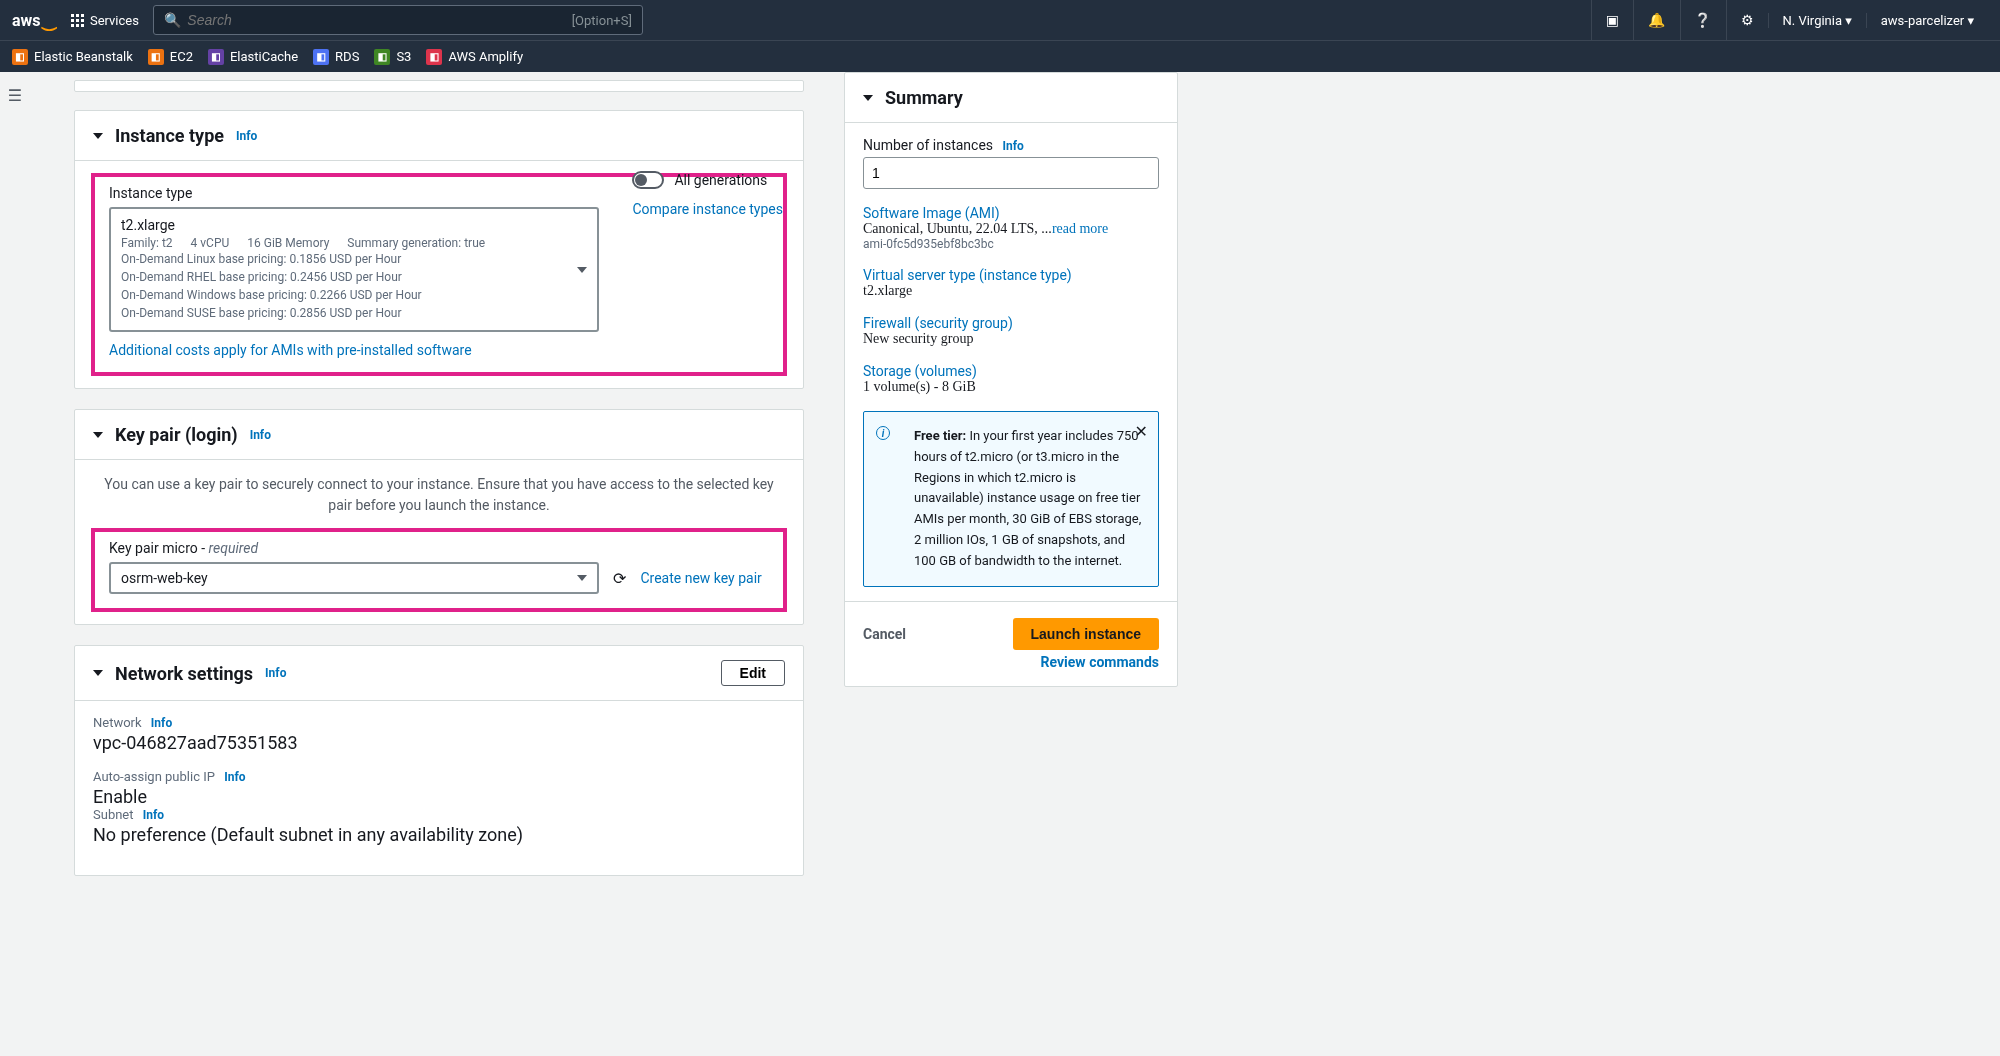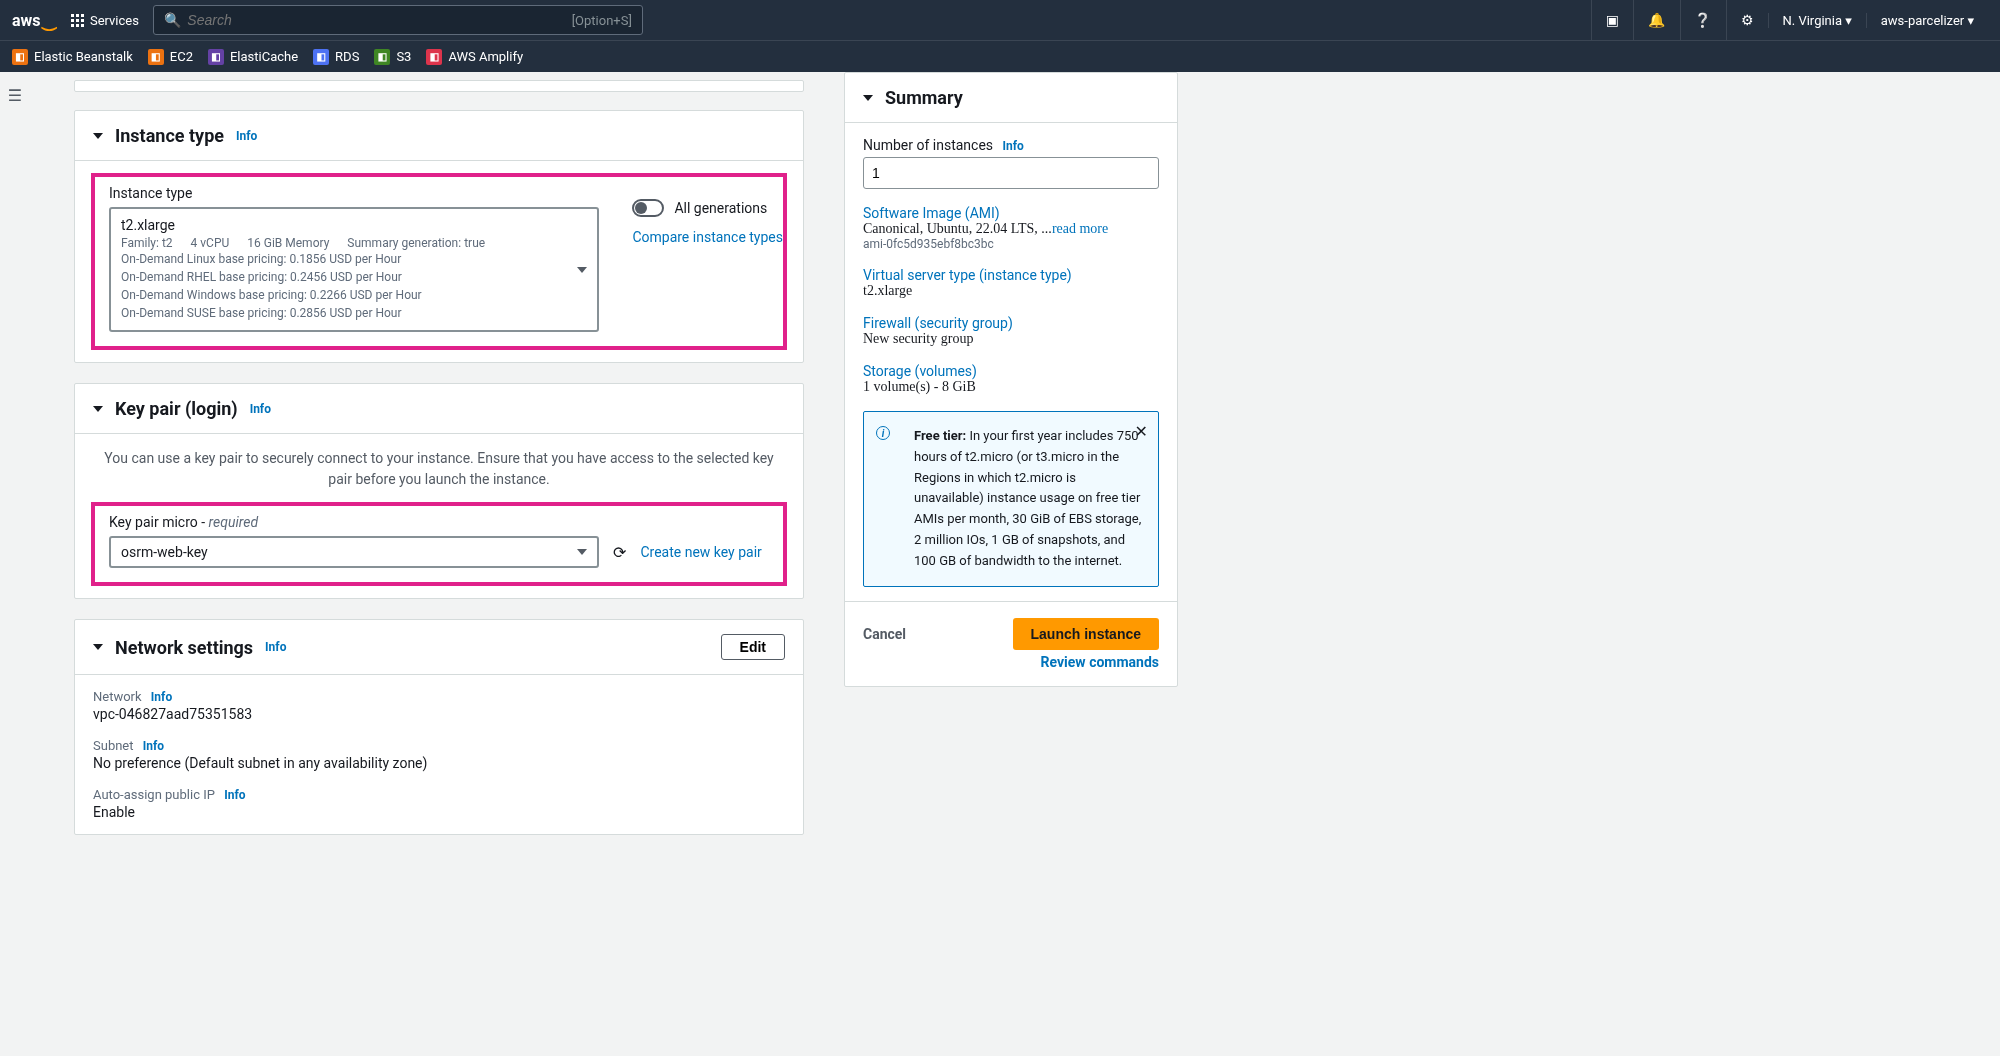--- a/index.html
+++ b/index.html
@@ -31,39 +31,39 @@
 .info-link { color:#0073bb; font-size:12px; font-weight:700; cursor:pointer; }
 .panel-body { padding:14px 18px; border-top:1px solid #d5dbdb; }
 .highlight-box { border:4px solid #e0218a; margin:-2px; padding:8px 14px 14px 14px; }
 .field-label { font-size:14px; font-weight:400; color:#16191f; margin-bottom:6px; }
 .inst-select { border:2px solid #879196; border-radius:3px; padding:8px 32px 8px 10px; position:relative; cursor:pointer; }
 .inst-name { font-size:14px; color:#16191f; }
 .inst-select .dd-caret { position:absolute; right:10px; top:50%; transform:translateY(-50%); width:0;height:0;border-left:5px solid transparent;border-right:5px solid transparent;border-top:6px solid #545b64; }
 .inst-detail { font-size:12px; color:#5f6b7a; line-height:1.5; }
 .inst-meta { display:flex; gap:18px; font-size:12px; color:#5f6b7a; margin-top:3px; }
 .link { color:#0073bb; font-size:14px; cursor:pointer; }
-.inst-right { position:absolute; top:10px; right:20px; display:flex; flex-direction:column; gap:12px; align-items:flex-start;margin-top:28px; }
+.inst-right { position:absolute; top:10px; right:20px; display:flex; flex-direction:column; gap:12px; align-items:flex-start; }
 .toggle-row { display:flex; align-items:center; gap:10px; }
 .toggle { width:32px; height:18px; border-radius:9px; background:#fff; border:2px solid #545b64; position:relative; cursor:pointer; }
 .toggle::after { content:''; position:absolute; left:1px; top:1px; width:12px; height:12px; border-radius:50%; background:#545b64; }
 .rel-box { position:relative; }
 .keypair-desc { font-size:14px; color:#545b64; line-height:1.5; margin-bottom:14px;text-align:center; }
 .kp-label { font-size:14px; color:#16191f; }
 .kp-label i { font-style:italic; color:#5f6b7a; }
 .kp-row { display:flex; align-items:center; gap:14px; margin-top:6px; }
 .dropdown { flex:1; border:2px solid #879196; border-radius:3px; height:32px; display:flex; align-items:center; padding:0 30px 0 10px; position:relative; cursor:pointer; font-size:14px; }
 .dropdown .dd-caret { position:absolute; right:10px; top:50%; transform:translateY(-50%); width:0;height:0;border-left:5px solid transparent;border-right:5px solid transparent;border-top:6px solid #545b64; }
 .refresh-ic { font-size:16px; cursor:pointer; color:#16191f; }
 .edit-btn { border:1px solid #545b64; background:#fff; padding:4px 18px; font-size:14px; font-weight:700; border-radius:3px; cursor:pointer; }
 .net-head-row { display:flex; justify-content:space-between; align-items:center; padding:14px 18px; }
 .net-head-left { display:flex; align-items:center; gap:12px; }
 .kv-block { margin-bottom:16px; }
 .kv-label { font-size:13px; color:#5f6b7a; }
 .kv-label .info-link { margin-left:6px; }
-.kv-value { font-size:14px; color:#16191f; margin-top:2px; }
+.kv-value { font-size:18px; color:#16191f; margin-top:2px; }
 .summary-panel { background:#fff; border:1px solid #d5dbdb; border-radius:2px; }
 .summary-head { padding:14px 18px; display:flex; align-items:center; gap:12px; }
 .summary-body { padding:14px 18px; }
 .num-input { width:100%; height:32px; border:1px solid #879196; border-radius:3px; padding:0 8px; font-size:14px; margin-top:4px; }
 .summary-link-head { color:#0073bb; font-size:14px; font-weight:400; cursor:pointer; }
 .summary-text { font-size:14px; color:#16191f;font-family:Liberation Serif, serif; }
 .summary-sub { font-size:12px; color:#5f6b7a; }
 .summary-block { margin-bottom:16px; }
 .free-tier { border:1px solid #0073bb; background:#f1faff; padding:14px; position:relative; border-radius:2px; }
 .free-tier .close-x { position:absolute; top:10px; right:10px; font-size:16px; cursor:pointer; color:#16191f; }
@@ -159,20 +159,21 @@
               <span>4 vCPU</span>
               <span>16 GiB Memory</span>
               <span>Summary generation: true</span>
             </div>
             <div class="inst-detail">On-Demand Linux base pricing: 0.1856 USD per Hour</div>
             <div class="inst-detail">On-Demand RHEL base pricing: 0.2456 USD per Hour</div>
             <div class="inst-detail">On-Demand Windows base pricing: 0.2266 USD per Hour</div>
             <div class="inst-detail">On-Demand SUSE base pricing: 0.2856 USD per Hour</div>
             <span class="dd-caret"></span>
           </div>
+          <div class="link" style="margin-top:10px; font-size:14px;">Additional costs apply for AMIs with pre-installed software</div>
         </div>
         <div class="inst-right">
           <div class="toggle-row">
             <span class="toggle"></span>
             <span>All generations</span>
           </div>
           <span class="link">Compare instance types</span>
         </div>
       </div>
     </div>
@@ -206,27 +207,27 @@
           <span class="panel-title">Network settings</span>
           <span class="info-link">Info</span>
         </div>
         <button class="edit-btn">Edit</button>
       </div>
       <div class="panel-body">
         <div class="kv-block">
           <div class="kv-label"><span>Network</span> <span class="info-link">Info</span></div>
           <div class="kv-value">vpc-046827aad75351583</div>
         </div>
+        <div class="kv-block" style="margin-bottom:0">
+          <div class="kv-label"><span>Auto-assign public IP</span> <span class="info-link">Info</span></div>
+          <div class="kv-value">Enable</div>
+        </div>
         <div class="kv-block">
           <div class="kv-label"><span>Subnet</span> <span class="info-link">Info</span></div>
           <div class="kv-value">No preference (Default subnet in any availability zone)</div>
-        </div>
-        <div class="kv-block" style="margin-bottom:0">
-          <div class="kv-label"><span>Auto-assign public IP</span> <span class="info-link">Info</span></div>
-          <div class="kv-value">Enable</div>
         </div>
       </div>
     </div>
   </div>
 
   <div class="right-col">
     <div class="summary-panel">
       <div class="summary-head">
         <span class="caret"></span>
         <span class="panel-title">Summary</span>

